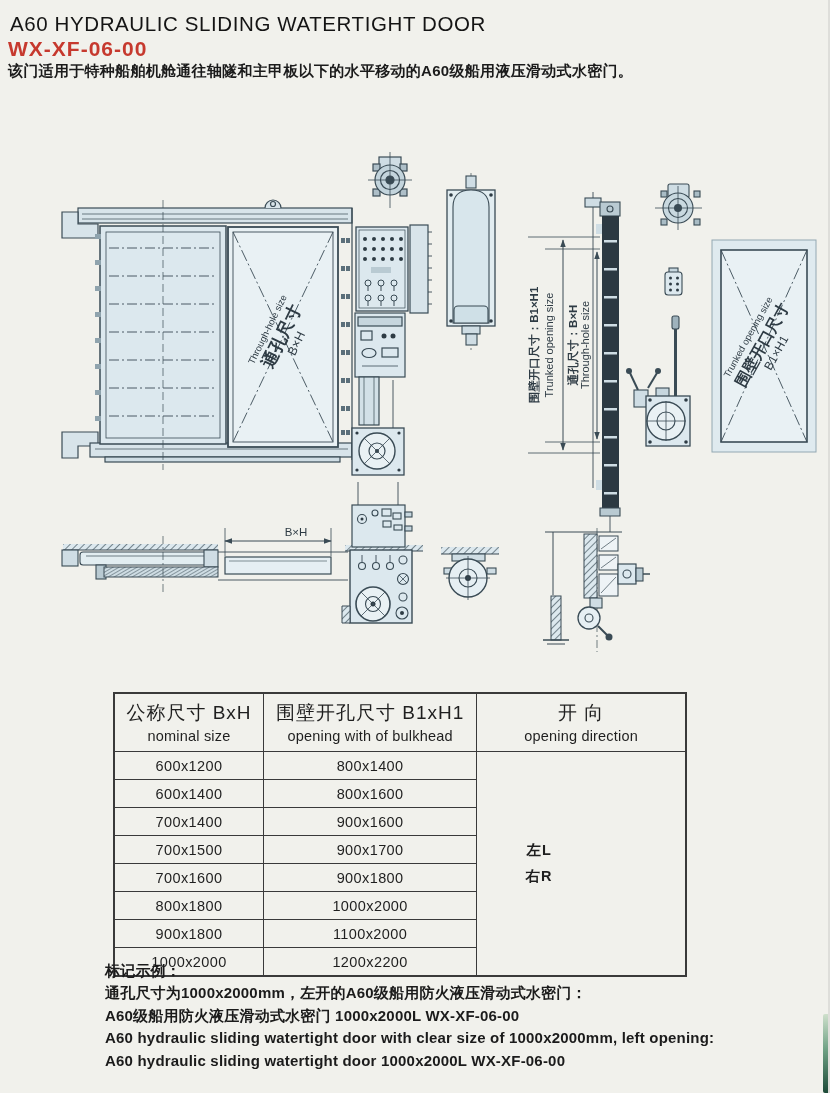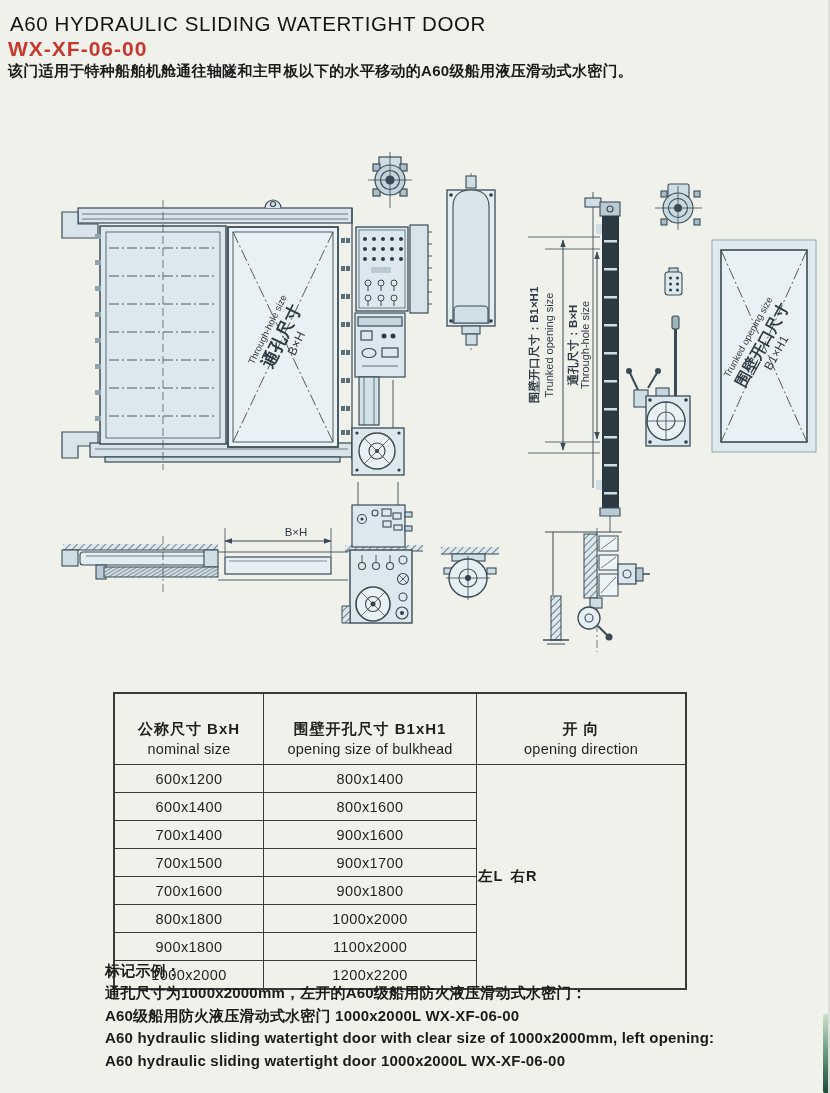--- a/index.html
+++ b/index.html
@@ -10,25 +10,25 @@
   .titleZh{font-size:21px;font-weight:bold;color:#141414;}
   .titleEn{font-size:20.5px;font-weight:normal;letter-spacing:.6px;color:#141414;}
   .model{position:absolute;left:8px;top:37px;font-size:21px;font-weight:bold;letter-spacing:1px;color:#c6392e;}
   .desc{position:absolute;left:8px;top:62px;font-size:15px;font-weight:bold;color:#1b1b1b;letter-spacing:.3px;}
   
   .drawing{position:absolute;left:0;top:140px;}
   
   table.spec{position:absolute;left:113px;top:692px;width:574px;border-collapse:collapse;border:2px solid #3a3a3a;background:transparent;}
   table.spec th,table.spec td{border:1.4px solid #3a3a3a;text-align:center;color:#1f1f1f;}
   table.spec th{padding:6px 2px 7px 2px;}
-  table.spec th .zh{font-size:15px;font-weight:700;letter-spacing:1px;margin-top:20px;}
+  table.spec th .zh{font-size:19px;font-weight:400;letter-spacing:1px;}
   table.spec th .en{font-size:14.5px;font-weight:400;margin-top:2px;letter-spacing:.2px;}
   table.spec td{height:25px;font-size:14.5px;letter-spacing:.4px;}
   td.dir{vertical-align:middle;}
-  td.dir .dirwrap{display:flex;flex-direction:row;align-items:center;gap:7px;padding-right:84px;font-size:14.5px;font-weight:600;letter-spacing:1px;}
+  td.dir .dirwrap{display:flex;flex-direction:column;align-items:center;gap:7px;padding-right:84px;font-size:14.5px;font-weight:600;letter-spacing:1px;}
   
   .example{position:absolute;left:105px;top:960px;font-size:15px;font-weight:600;line-height:22.4px;color:#1b1b1b;letter-spacing:.2px;}
   .example p{margin:0;}
   
   .edgeGreen{position:absolute;right:0;top:1014px;width:7px;height:79px;background:linear-gradient(180deg,#cfe0cc 0%,#6fa184 45%,#1d4a38 100%);border-radius:2px 0 0 2px;}
   .edgeLine{position:absolute;right:0;top:0;width:2px;height:1093px;background:#dededa;}
 </style>
 </head>
 <body>
 
@@ -431,21 +431,21 @@
         <col style="width:210px">
       </colgroup>
     <thead>
       <tr>
         <th>
           <div class="zh">公称尺寸 BxH</div>
           <div class="en">nominal size</div>
         </th>
         <th>
           <div class="zh">围壁开孔尺寸 B1xH1</div>
-          <div class="en">opening size of bulkhead</div>
+          <div class="en">opening with of bulkhead</div>
         </th>
         <th>
           <div class="zh">开 向</div>
           <div class="en">opening direction</div>
         </th>
       </tr>
     </thead>
     <tbody>
       <tr>
         <td>600x1200</td>

